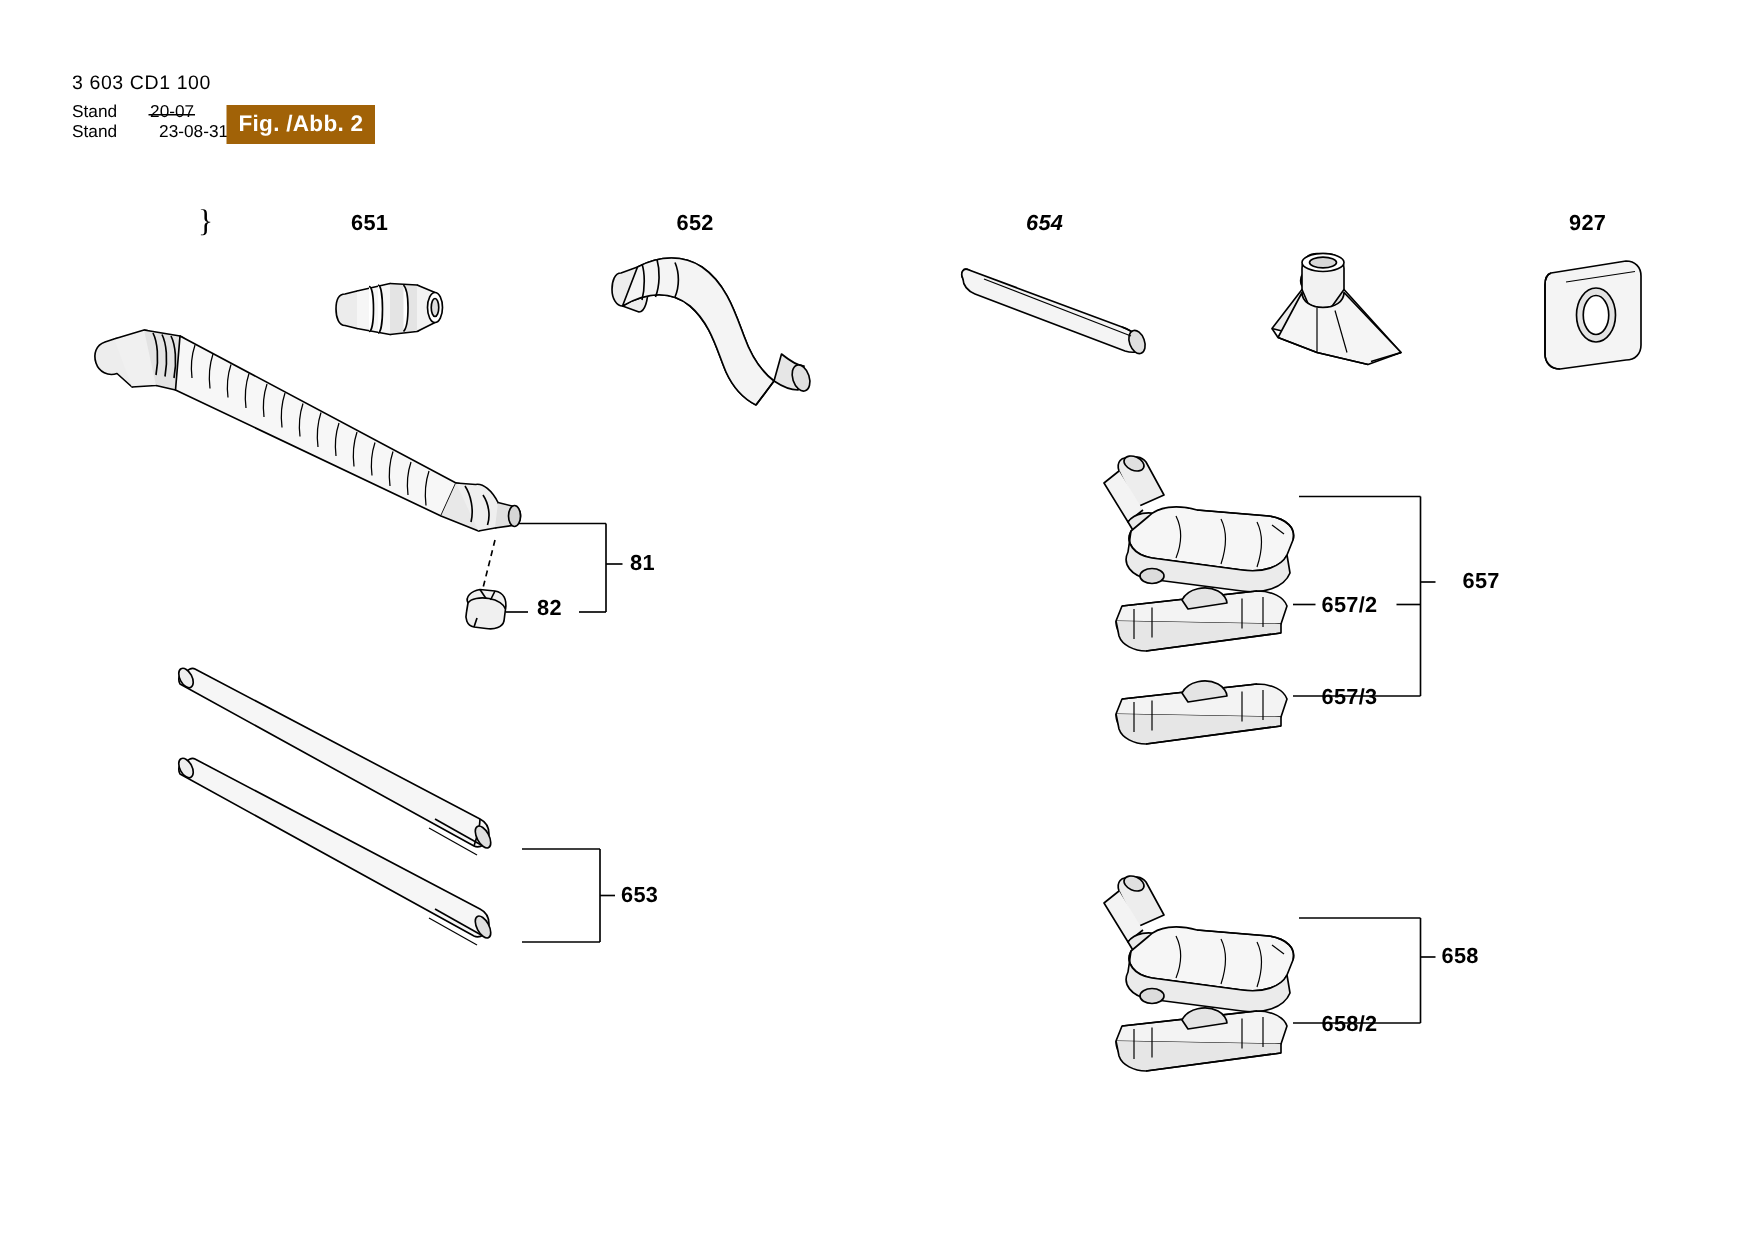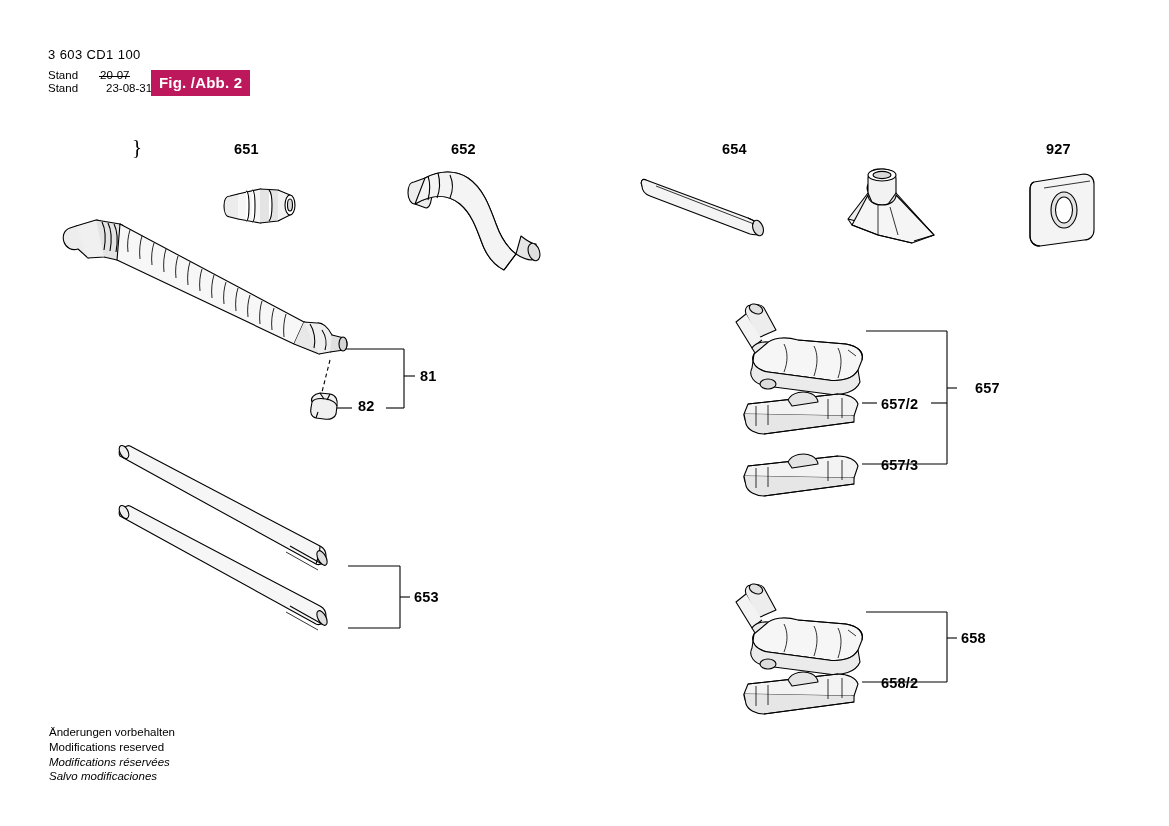--- a/index.html
+++ b/index.html
@@ -32,21 +32,21 @@
     font-family: "Liberation Serif", serif;
   }
   .hdr-dates .val { margin-left: 14px; }
   .strike { position: relative; text-align: right; }
   .strike::after {
     content: ""; position: absolute; left: -1px; right: -1px; top: 50%;
     height: 1px; background: #000;
   }
   .fig-box {
     position: absolute; left: 151px; top: 70px;
-    background: #be185d; color: #fff;
+    background: #a16207; color: #fff;
     font-size: 15px; font-weight: bold;
     padding: 4px 8px 5px 8px;
     letter-spacing: .2px;
   }
 
   
   .footer {
     position: absolute; left: 49px; top: 725px;
     font-size: 11.5px; line-height: 14.8px;
   }
@@ -87,21 +87,21 @@
       <span class="lbl-txt">Stand</span>
       <span class="val" style="margin-left:28px">23-08-31</span>
     </div>
     <span class="brace">}</span>
   </div>
 
   <div class="fig-box">Fig. /Abb. 2</div>
 
   <div class="lbl" style="left:234px; top:141px;">651</div>
   <div class="lbl" style="left:451px; top:141px;">652</div>
-  <div class="lbl" style="left:722px; top:141px;">654</div>
+  <div class="lbl" style="left:684px; top:141px;font-style:italic;">654</div>
   <div class="lbl" style="left:866px; top:141px;margin-top:39px;">660</div>
   <div class="lbl" style="left:1046px; top:141px;">927</div>
 
   <div class="lbl" style="left:420px; top:368px;">81</div>
   <div class="lbl" style="left:358px; top:398px;text-align:center;">82</div>
   <div class="lbl" style="left:414px; top:589px;">653</div>
 
   <div class="lbl" style="left:951px; top:380px;margin-left:24px;">657</div>
   <div class="lbl" style="left:881px; top:396px;">657/2</div>
   <div class="lbl" style="left:881px; top:457px;">657/3</div>
@@ -356,20 +356,14 @@
       <path d="M10 26 L12 36 C14 42 22 46 30 46 L120 34 L120 28" fill="#e6e6e6"></path>
       <path d="M30 46 L120 34" fill="none"></path>
       <path d="M54 12 C58 4 70 2 78 6 C82 8 84 12 84 14 L58 18 Z" fill="#e4e4e4"></path>
       <path d="M22 18 L22 38" fill="none" stroke-width="0.8"></path>
       <path d="M34 17 L34 37" fill="none" stroke-width="0.8"></path>
       <path d="M94 11 L94 31" fill="none" stroke-width="0.8"></path>
       <path d="M108 10 L108 30" fill="none" stroke-width="0.8"></path>
     </g>
   </svg>
 
-  <div class="footer">
-    <div>Änderungen vorbehalten</div>
-    <div>Modifications reserved</div>
-    <div class="it">Modifications réservées</div>
-    <div class="it">Salvo modificaciones</div>
-  </div>
 
 </div>
 
 </body></html>

